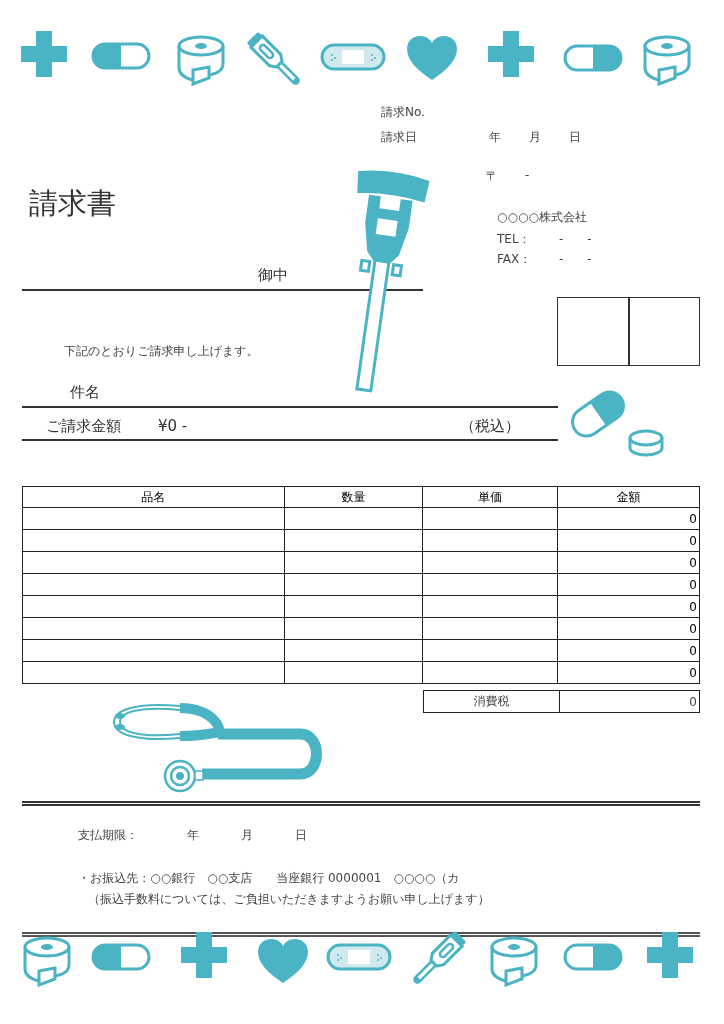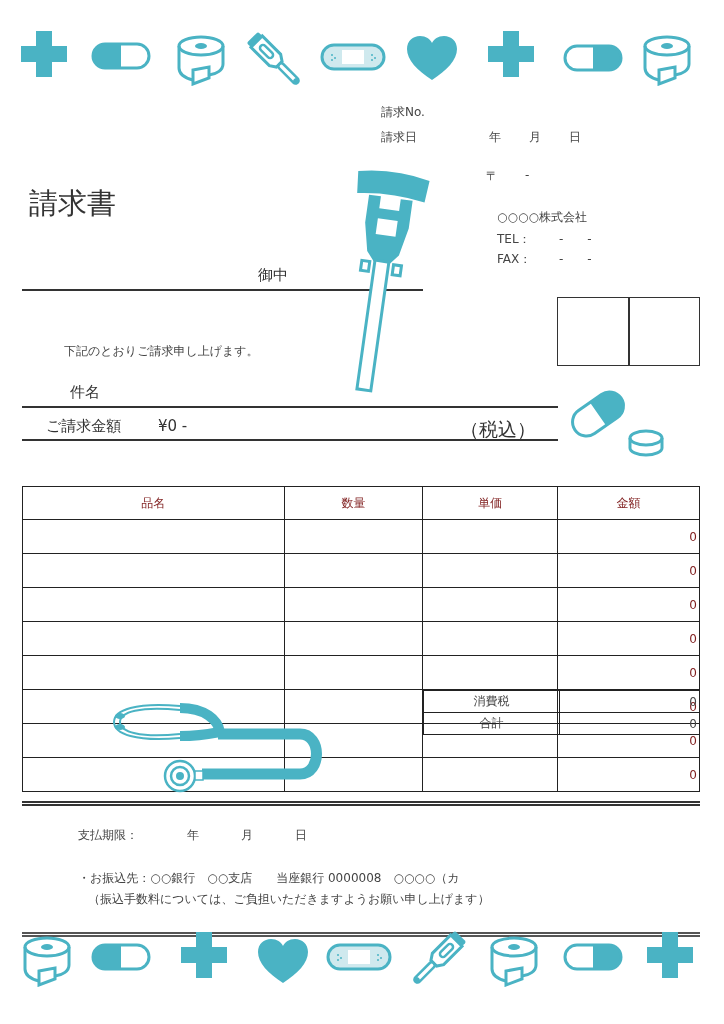--- a/index.html
+++ b/index.html
@@ -4,21 +4,21 @@
 <style>
   html, body { margin:0; padding:0; background:#ffffff; }
   body { width:724px; height:1024px; position:relative; overflow:hidden;
          font-family:"DejaVu Sans", "Liberation Sans", sans-serif; color:#333; }
   .abs { position:absolute; }
   .icon { position:absolute; }
   .t { position:absolute; white-space:nowrap; }
   .small { font-size:12px; color:#444;padding-left:40px; }
   .hline { position:absolute; background:#333; height:2px; }
   table.items { position:absolute; left:22px; top:486px; width:678px; border-collapse:collapse; font-size:12px; }
-  table.items td, table.items th { border:1.5px solid #222; height:21px; padding:6px 2px; font-weight:normal; color:#7f1d1d; }
+  table.items td, table.items th { border:1.5px solid #222; height:21px; padding:0 2px; font-weight:normal; color:#000000; }
   table.items th { text-align:center; height:20px; }
   table.items td.num { text-align:right; }
   table.totals { position:absolute; left:423px; top:690px; width:277px; border-collapse:collapse; font-size:12px; }
   table.totals td { border:1.5px solid #222; height:21px; padding:0 2px; color:#444; }
   table.totals td.lbl { text-align:center; width:131px; }
   table.totals td.num { text-align:right; }
 </style>
 </head>
 <body>
 
@@ -128,21 +128,21 @@
     <rect x="62" y="98" width="8" height="10" fill="#fff" stroke="#4ab3c4" stroke-width="3"></rect>
     <rect x="43" y="96" width="14" height="130" fill="#fff" stroke="#4ab3c4" stroke-width="3"></rect>
   </g>
 </svg>
 
 <span class="t small" style="left:24px;top:343px;">下記のとおりご請求申し上げます。</span>
 <span class="t" style="left:70px;top:383px;font-size:15px;">件名</span>
 <div class="hline" style="left:22px;top:406px;width:536px;"></div>
 <span class="t" style="left:46px;top:417px;font-size:15px;">ご請求金額</span>
 <span class="t" style="left:158px;top:417px;font-size:15px;">¥0 -</span>
-<span class="t" style="left:460px;top:417px;font-size:19px;">（税込）</span>
+<span class="t" style="left:460px;top:417px;font-size:15px;">（税込）</span>
 <div class="hline" style="left:22px;top:439px;width:536px;"></div>
 
 <svg class="icon" style="left:570px;top:388px" width="100" height="75" viewBox="0 0 100 75">
   <g transform="rotate(-35 28 26)">
     <path d="M28 12 H42 A14 14 0 0 1 42 40 H28 Z" fill="#4ab3c4"></path>
     <path d="M14 12 H42 A14 14 0 0 1 42 40 H14 A14 14 0 0 1 14 12 Z" fill="none" stroke="#4ab3c4" stroke-width="3"></path>
   </g>
   <ellipse cx="76" cy="50" rx="16" ry="7" fill="#fff" stroke="#4ab3c4" stroke-width="3"></ellipse>
   <path d="M60 50 V60 A16 7 0 0 0 92 60 V50" fill="none" stroke="#4ab3c4" stroke-width="3"></path>
 </svg>
@@ -211,24 +211,20 @@
         <td></td>
         <td class="num">0</td>
       </tr>
   </tbody>
 </table>
 
 <table class="totals">
   <tbody>
   <tr>
         <td class="lbl">消費税</td>
-        <td class="num">0</td>
-      </tr>
-  <tr>
-        <td class="lbl">合計</td>
         <td class="num">0</td>
       </tr>
 </tbody>
   </table>
 
 <svg class="icon" style="left:110px;top:700px" width="225" height="100" viewBox="0 0 225 100">
   <path d="M70 10 C30 6 10 12 10 22 C10 32 30 38 70 34" fill="none" stroke="#4ab3c4" stroke-width="2"></path>
   <path d="M70 6 C26 2 4 10 4 22 C4 34 26 42 70 38" fill="none" stroke="#4ab3c4" stroke-width="2"></path>
   <ellipse cx="10" cy="16" rx="5" ry="3" fill="#4ab3c4"></ellipse>
   <ellipse cx="10" cy="27" rx="5" ry="3" fill="#4ab3c4"></ellipse>
@@ -240,21 +236,21 @@
   <rect x="85" y="71" width="8" height="9" fill="#fff" stroke="#4ab3c4" stroke-width="1.5"></rect>
 </svg>
 
 <div class="hline" style="left:22px;top:801px;width:678px;height:1.5px;"></div>
 <div class="hline" style="left:22px;top:804px;width:678px;height:1.5px;"></div>
 
 <span class="t small" style="left:38px;top:827px;">支払期限：</span>
 <span class="t small" style="left:147px;top:827px;">年</span>
 <span class="t small" style="left:201px;top:827px;">月</span>
 <span class="t small" style="left:255px;top:827px;">日</span>
-<span class="t small" style="left:38px;top:870px;">・お振込先：○○銀行　○○支店　　当座銀行 0000008　○○○○（カ</span>
+<span class="t small" style="left:38px;top:870px;">・お振込先：○○銀行　○○支店　　当座銀行 0000001　○○○○（カ</span>
 <span class="t small" style="left:48px;top:891px;">（振込手数料については、ご負担いただきますようお願い申し上げます）</span>
 
 <div class="hline" style="left:22px;top:932px;width:678px;height:1.5px;background:#555;"></div>
 <div class="hline" style="left:22px;top:935px;width:678px;height:1.5px;background:#555;"></div>
 
 <div class="abs" style="left:0;top:925px;width:724px;height:70px;">
   <svg class="icon" style="left:21px;top:10px" width="52" height="52">
       <use href="#tape"></use>
     </svg>
   <svg class="icon" style="left:90px;top:18px" width="62" height="28">

